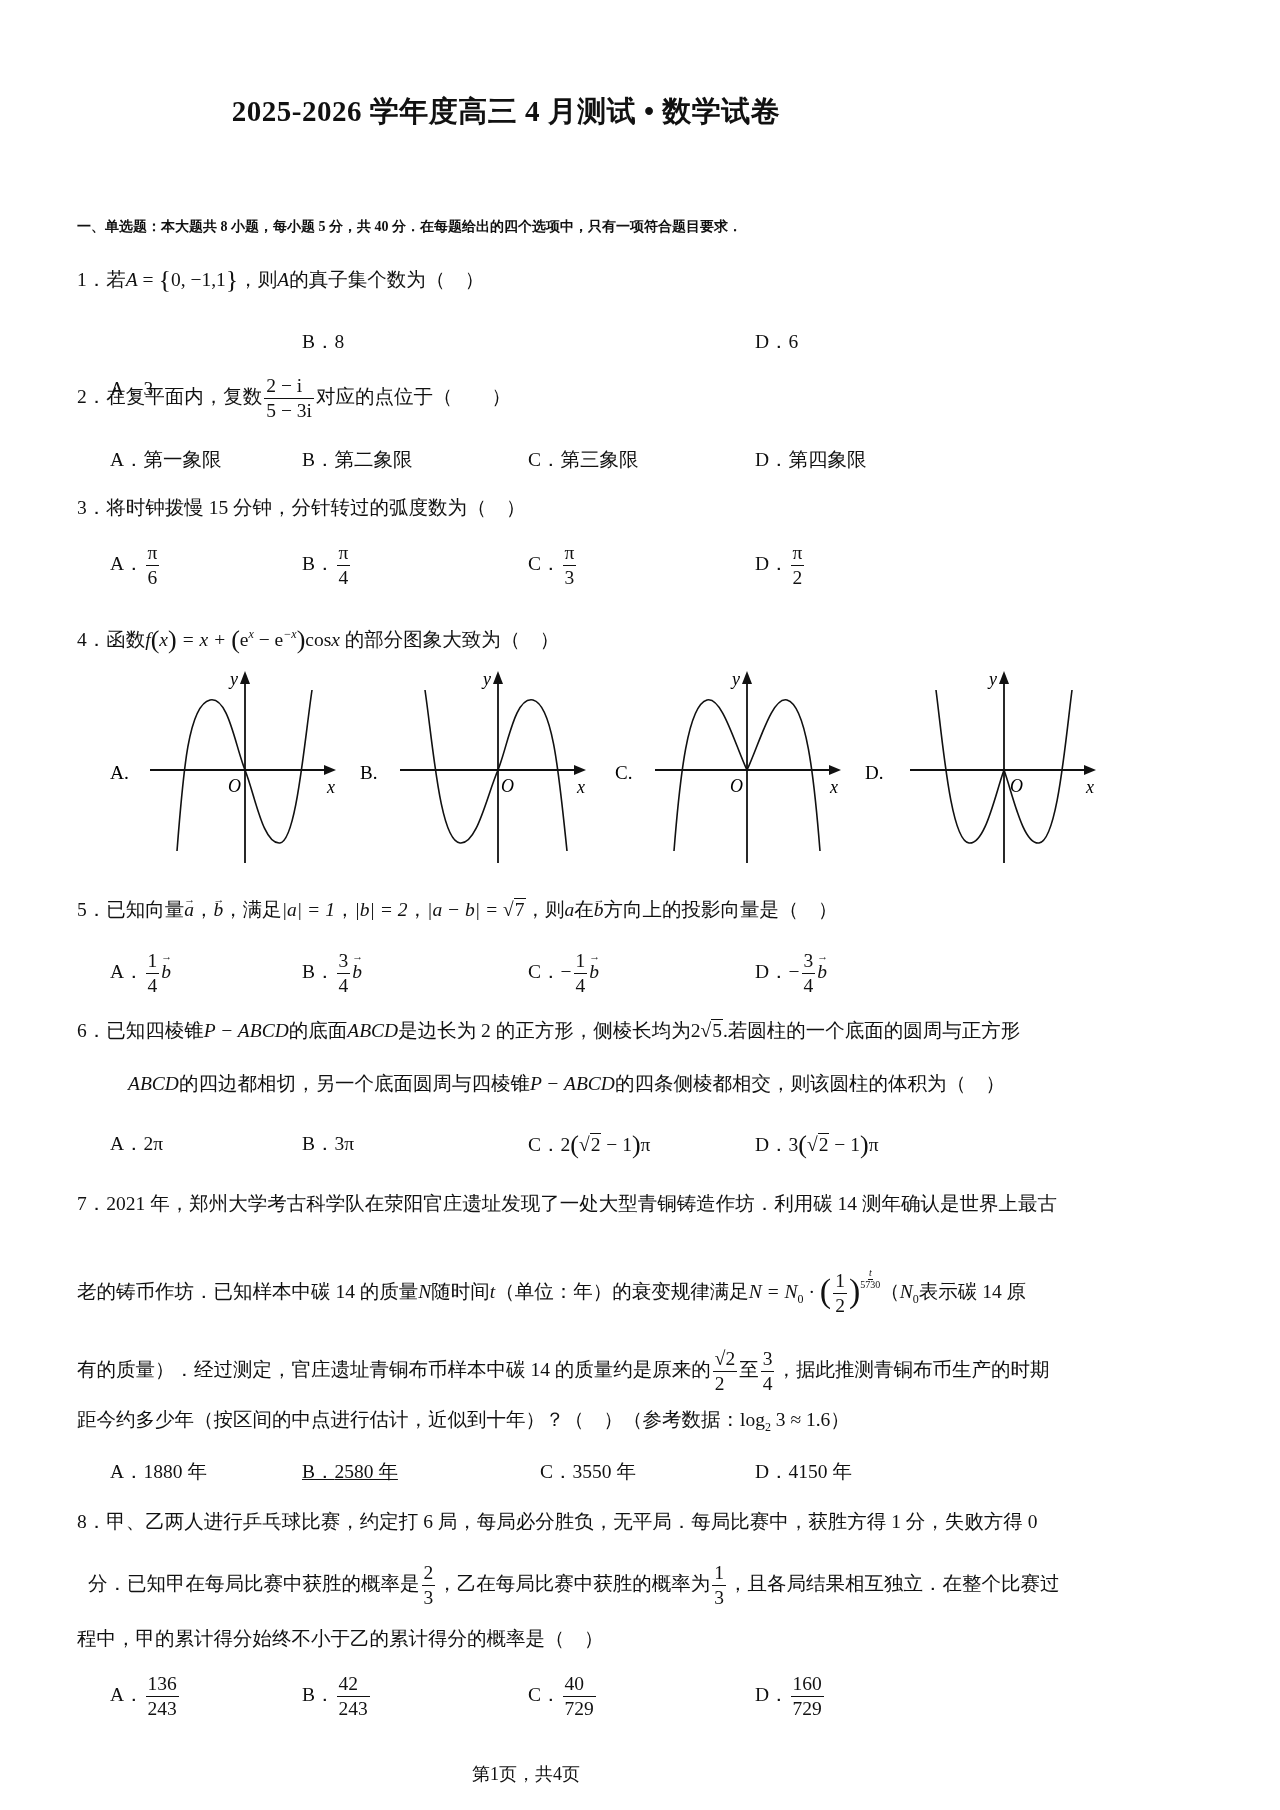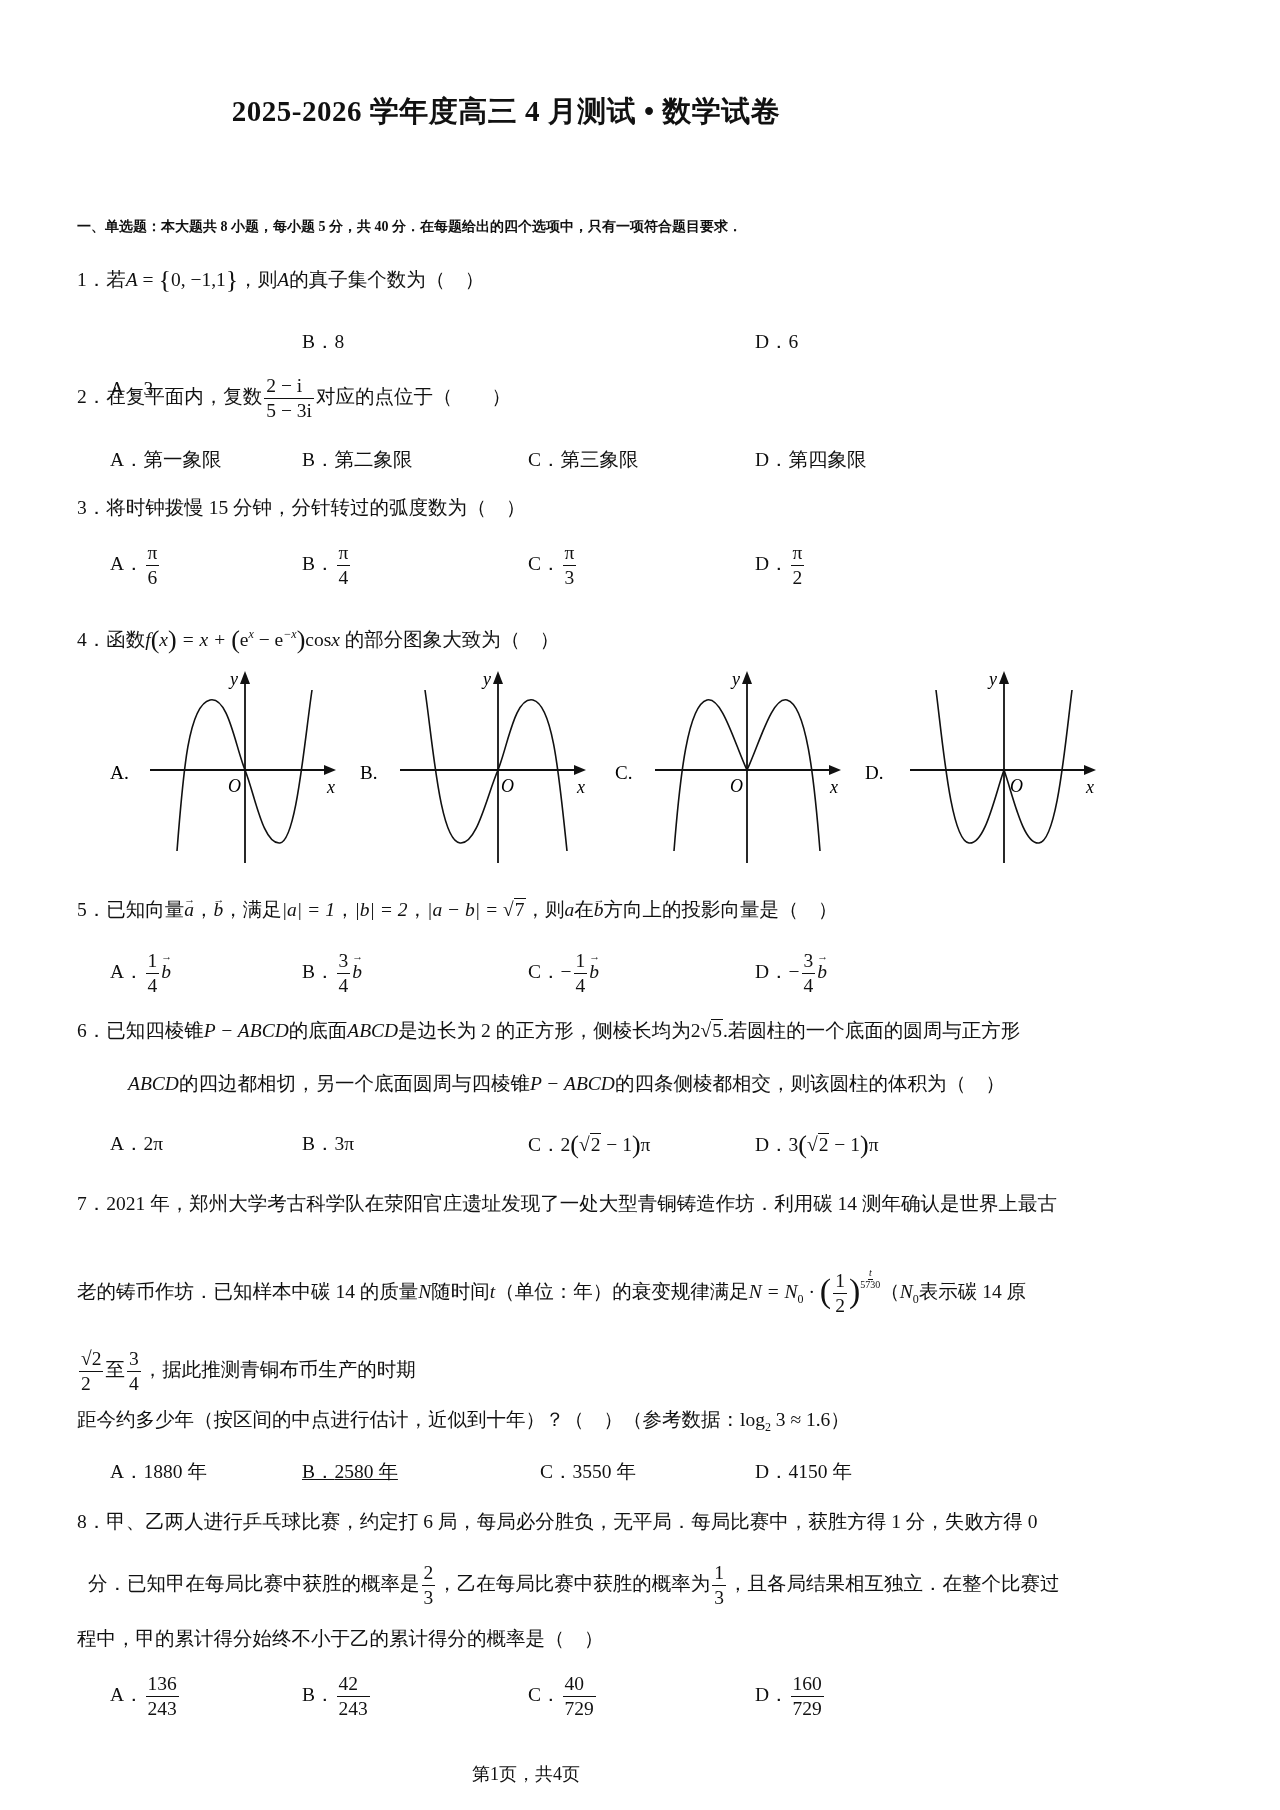--- a/index.html
+++ b/index.html
@@ -159,21 +159,21 @@
 <div class="abs q" style="left:77px; top:1268px;">
   <span>老的铸币作坊．已知样本中碳 14 的质量</span><span class="it">N</span><span>随时间</span><span class="it">t</span><span>（单位：年）的衰变规律满足</span><span class="it">N = N</span><span class="sub">0</span><span> · </span><span class="big-paren">(</span><span class="frac">
       <span class="num">1</span>
       <span class="den">2</span>
     </span><span class="big-paren">)</span><span class="supfrac">
       <span class="num">t</span>
       <span>5730</span>
     </span><span>（</span><span class="it">N</span><span class="sub">0</span><span>表示碳 14 原</span>
 </div>
 <div class="abs q" style="left:77px; top:1348px;">
-  <span class="frac">
+  <span>有的质量）．经过测定，官庄遗址青铜布币样本中碳 14 的质量约是原来的</span><span class="frac">
       <span class="num">√2</span>
       <span class="den">2</span>
     </span><span>至</span><span class="frac">
       <span class="num">3</span>
       <span class="den">4</span>
     </span><span>，据此推测青铜布币生产的时期</span>
 </div>
 <div class="abs q" style="left:77px; top:1406px;">
   <span>距今约多少年（按区间的中点进行估计，近似到十年）？（　）（参考数据：</span><span>log</span><span class="sub">2</span><span> 3 ≈ 1.6）</span>
 </div>

